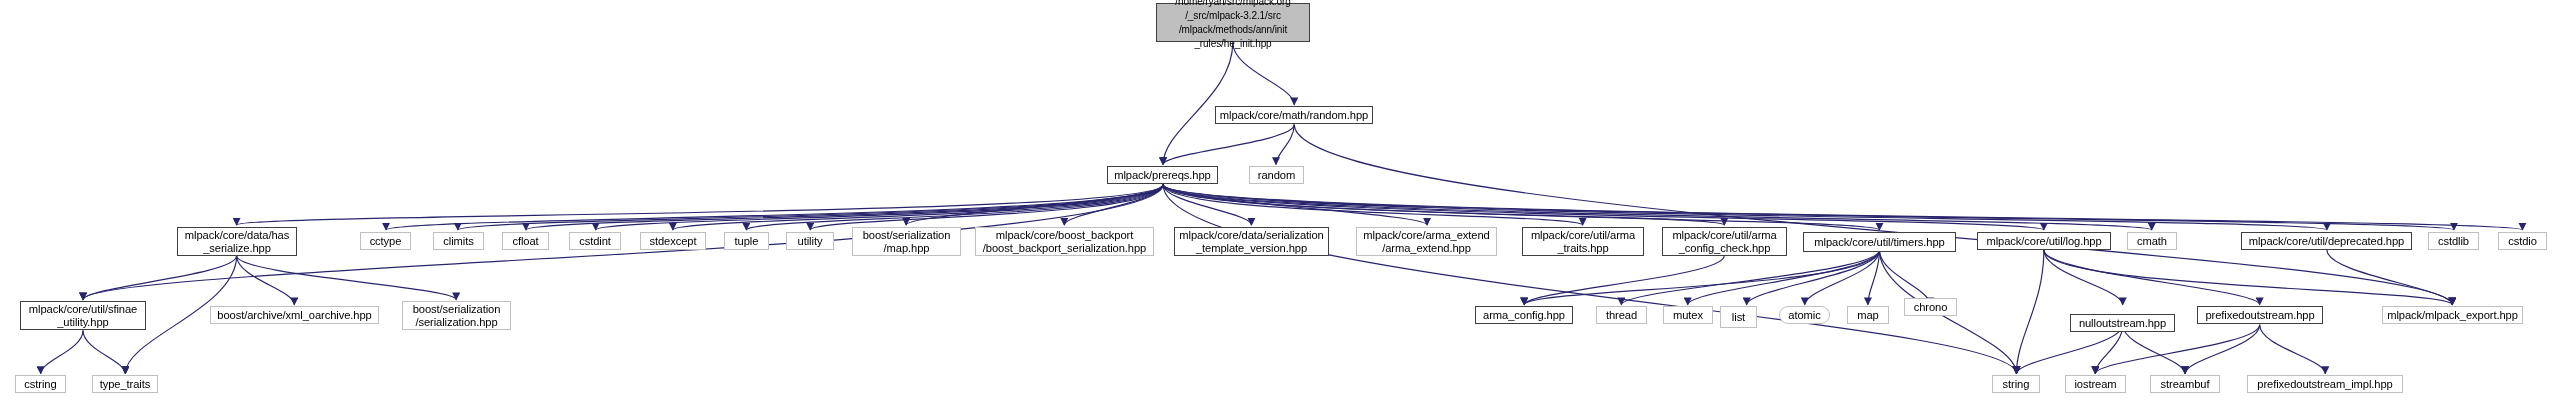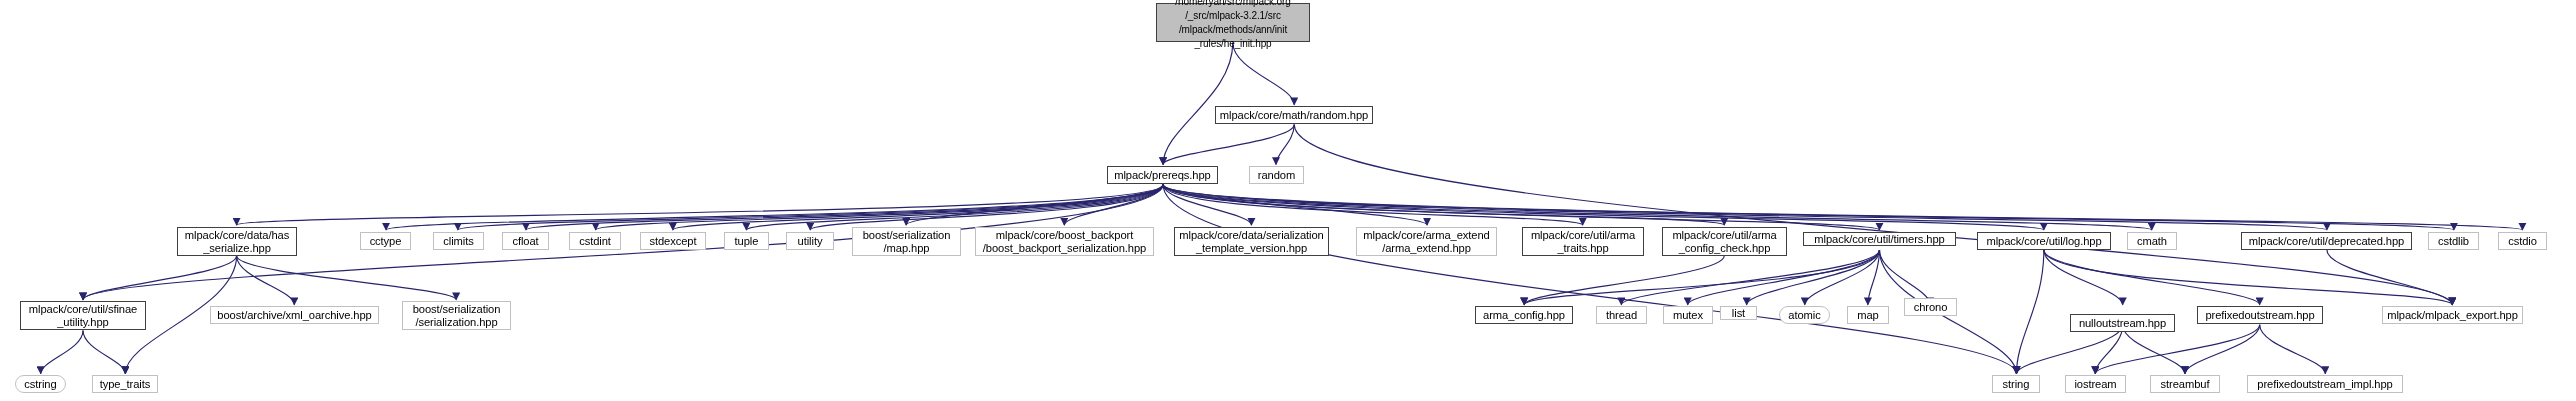--- a/index.html
+++ b/index.html
@@ -123,42 +123,42 @@
       <div class="node " style="left: 975px; top: 227px; width: 179px; height: 29px;">mlpack/core/boost_backport
 /boost_backport_serialization.hpp</div>
       <div class="node strong" style="left: 1174px; top: 227px; width: 155px; height: 29px;">mlpack/core/data/serialization
 _template_version.hpp</div>
       <div class="node " style="left: 1356px; top: 227px; width: 141px; height: 29px;">mlpack/core/arma_extend
 /arma_extend.hpp</div>
       <div class="node strong" style="left: 1522px; top: 227px; width: 122px; height: 29px;">mlpack/core/util/arma
 _traits.hpp</div>
       <div class="node strong" style="left: 1662px; top: 227px; width: 125px; height: 29px;">mlpack/core/util/arma
 _config_check.hpp</div>
-      <div class="node strong" style="left: 1803px; top: 232px; width: 153px; height: 14px;">mlpack/core/util/timers.hpp</div>
+      <div class="node strong" style="left: 1803px; top: 232px; width: 153px; height: 20px;">mlpack/core/util/timers.hpp</div>
       <div class="node strong" style="left: 1977px; top: 232px; width: 134px; height: 18px;">mlpack/core/util/log.hpp</div>
       <div class="node " style="left: 2127px; top: 232px; width: 50px; height: 18px;">cmath</div>
       <div class="node strong" style="left: 2241px; top: 232px; width: 171px; height: 18px;">mlpack/core/util/deprecated.hpp</div>
       <div class="node " style="left: 2428px; top: 232px; width: 51px; height: 18px; text-align: right;">cstdlib</div>
       <div class="node " style="left: 2498px; top: 232px; width: 49px; height: 18px;">cstdio</div>
       <div class="node strong" style="left: 20px; top: 301px; width: 126px; height: 29px;">mlpack/core/util/sfinae
 _utility.hpp</div>
       <div class="node " style="left: 210px; top: 306px; width: 169px; height: 18px;">boost/archive/xml_oarchive.hpp</div>
       <div class="node " style="left: 402px; top: 301px; width: 109px; height: 29px;">boost/serialization
 /serialization.hpp</div>
       <div class="node strong" style="left: 1475px; top: 306px; width: 98px; height: 18px;">arma_config.hpp</div>
       <div class="node " style="left: 1596px; top: 306px; width: 51px; height: 18px;">thread</div>
       <div class="node " style="left: 1663px; top: 306px; width: 50px; height: 18px;">mutex</div>
-      <div class="node " style="left: 1720px; top: 306px; width: 37px; height: 14px;">list</div>
+      <div class="node " style="left: 1720px; top: 306px; width: 37px; height: 22px;">list</div>
       <div class="node " style="left: 1779px; top: 306px; width: 51px; height: 18px; border-radius: 9px;">atomic</div>
       <div class="node " style="left: 1847px; top: 306px; width: 42px; height: 18px;">map</div>
       <div class="node " style="left: 1904px; top: 298px; width: 53px; height: 18px;">chrono</div>
       <div class="node strong" style="left: 2070px; top: 306px; width: 105px; height: 18px; margin-top: 8px;">nulloutstream.hpp</div>
       <div class="node strong" style="left: 2197px; top: 306px; width: 126px; height: 18px;">prefixedoutstream.hpp</div>
       <div class="node " style="left: 2382px; top: 306px; width: 141px; height: 18px;">mlpack/mlpack_export.hpp</div>
-      <div class="node " style="left: 15px; top: 375px; width: 51px; height: 18px; border-radius: 9px;">cstring</div>
+      <div class="node " style="left: 15px; top: 375px; width: 51px; height: 18px;">cstring</div>
       <div class="node " style="left: 92px; top: 375px; width: 66px; height: 18px;">type_traits</div>
       <div class="node " style="left: 1992px; top: 375px; width: 48px; height: 18px;">string</div>
       <div class="node " style="left: 2065px; top: 375px; width: 61px; height: 18px;">iostream</div>
       <div class="node " style="left: 2150px; top: 375px; width: 70px; height: 18px;">streambuf</div>
       <div class="node " style="left: 2247px; top: 375px; width: 156px; height: 18px;">prefixedoutstream_impl.hpp</div>
     </div>
 </div>
 
 
 </body></html>

